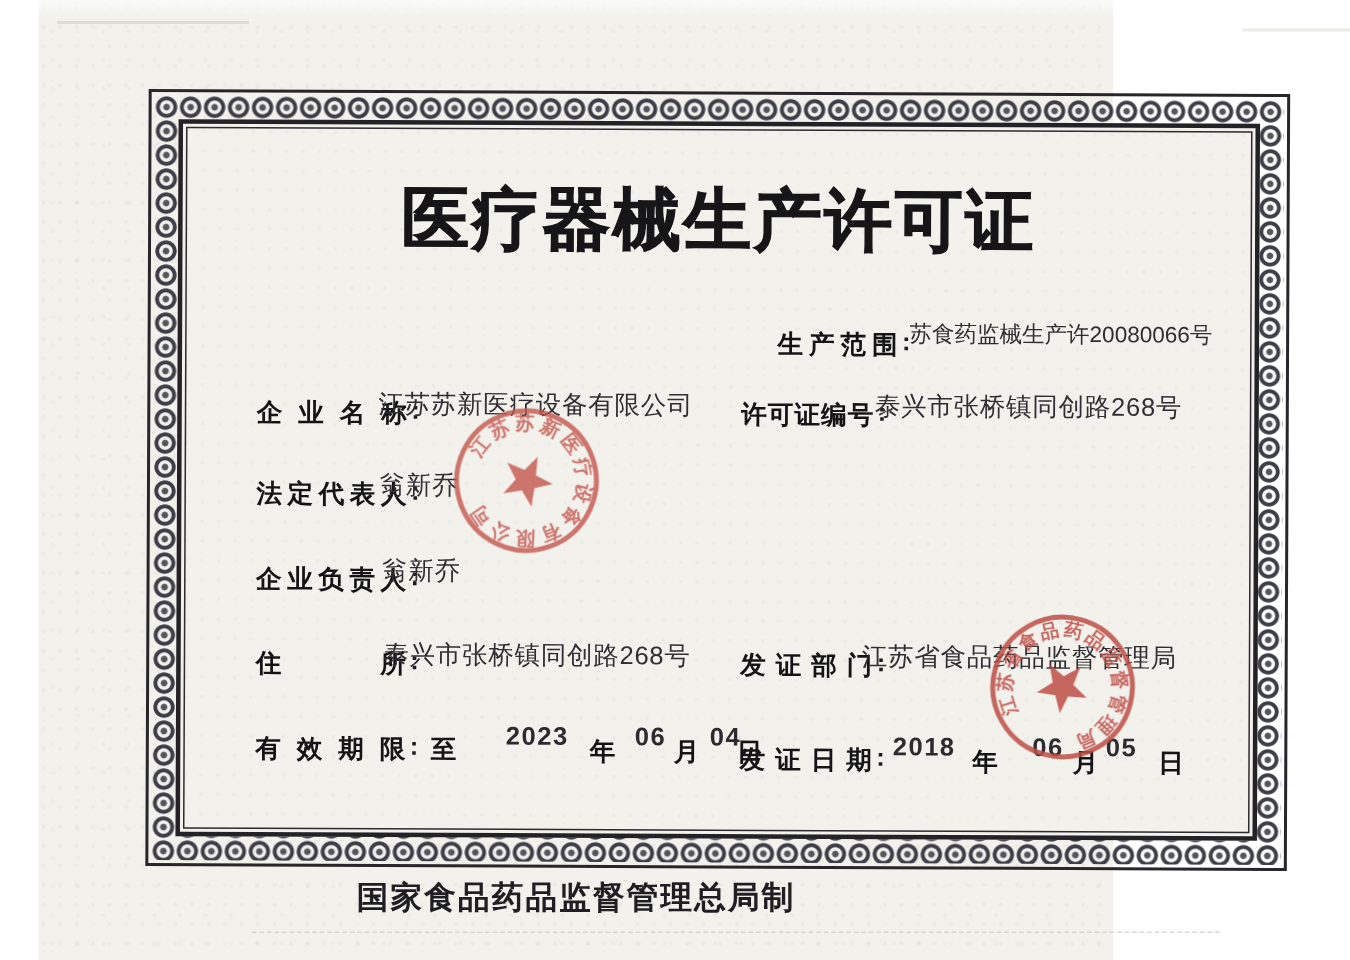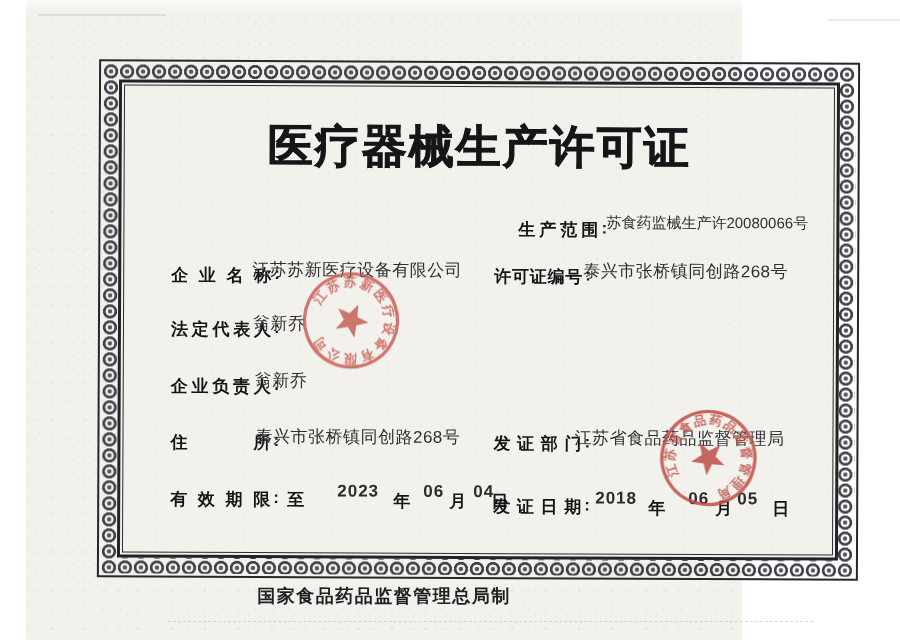--- a/index.html
+++ b/index.html
@@ -60,21 +60,21 @@
   .w100{width:100px;} .w88{width:88px;} .w80{width:80px;}
   .colon{font-weight:700;margin-left:3px;}
   .value{position:absolute;top:-6px;font-weight:400;color:#2e2e33;letter-spacing:.5px;}
   .lic-value{font-size:15px;top:-5px;letter-spacing:0;}
   .tok{position:absolute;}
   .num{top:-7px;font-size:17px;color:#2b2b30;letter-spacing:1px;font-weight:bold;}
   .unit{top:1px;font-weight:700;font-size:17px;color:#141417;}
   .prefix{top:0;font-weight:700;font-size:17px;color:#141417;}
   .footer{
     position:absolute;top:584px;left:0;width:100%;text-align:center;
-    font-size:18px;font-weight:700;letter-spacing:1.5px;color:#1f1f23;
+    font-size:21px;font-weight:700;letter-spacing:1.5px;color:#1f1f23;
   }
 
   
   .seal{position:absolute;filter:blur(.35px);}
   .seal-company{left:165px;top:172px;opacity:.8;}
   .seal-authority{left:523px;top:308px;opacity:.85;}
 </style>
 </head>
 <body>
 

